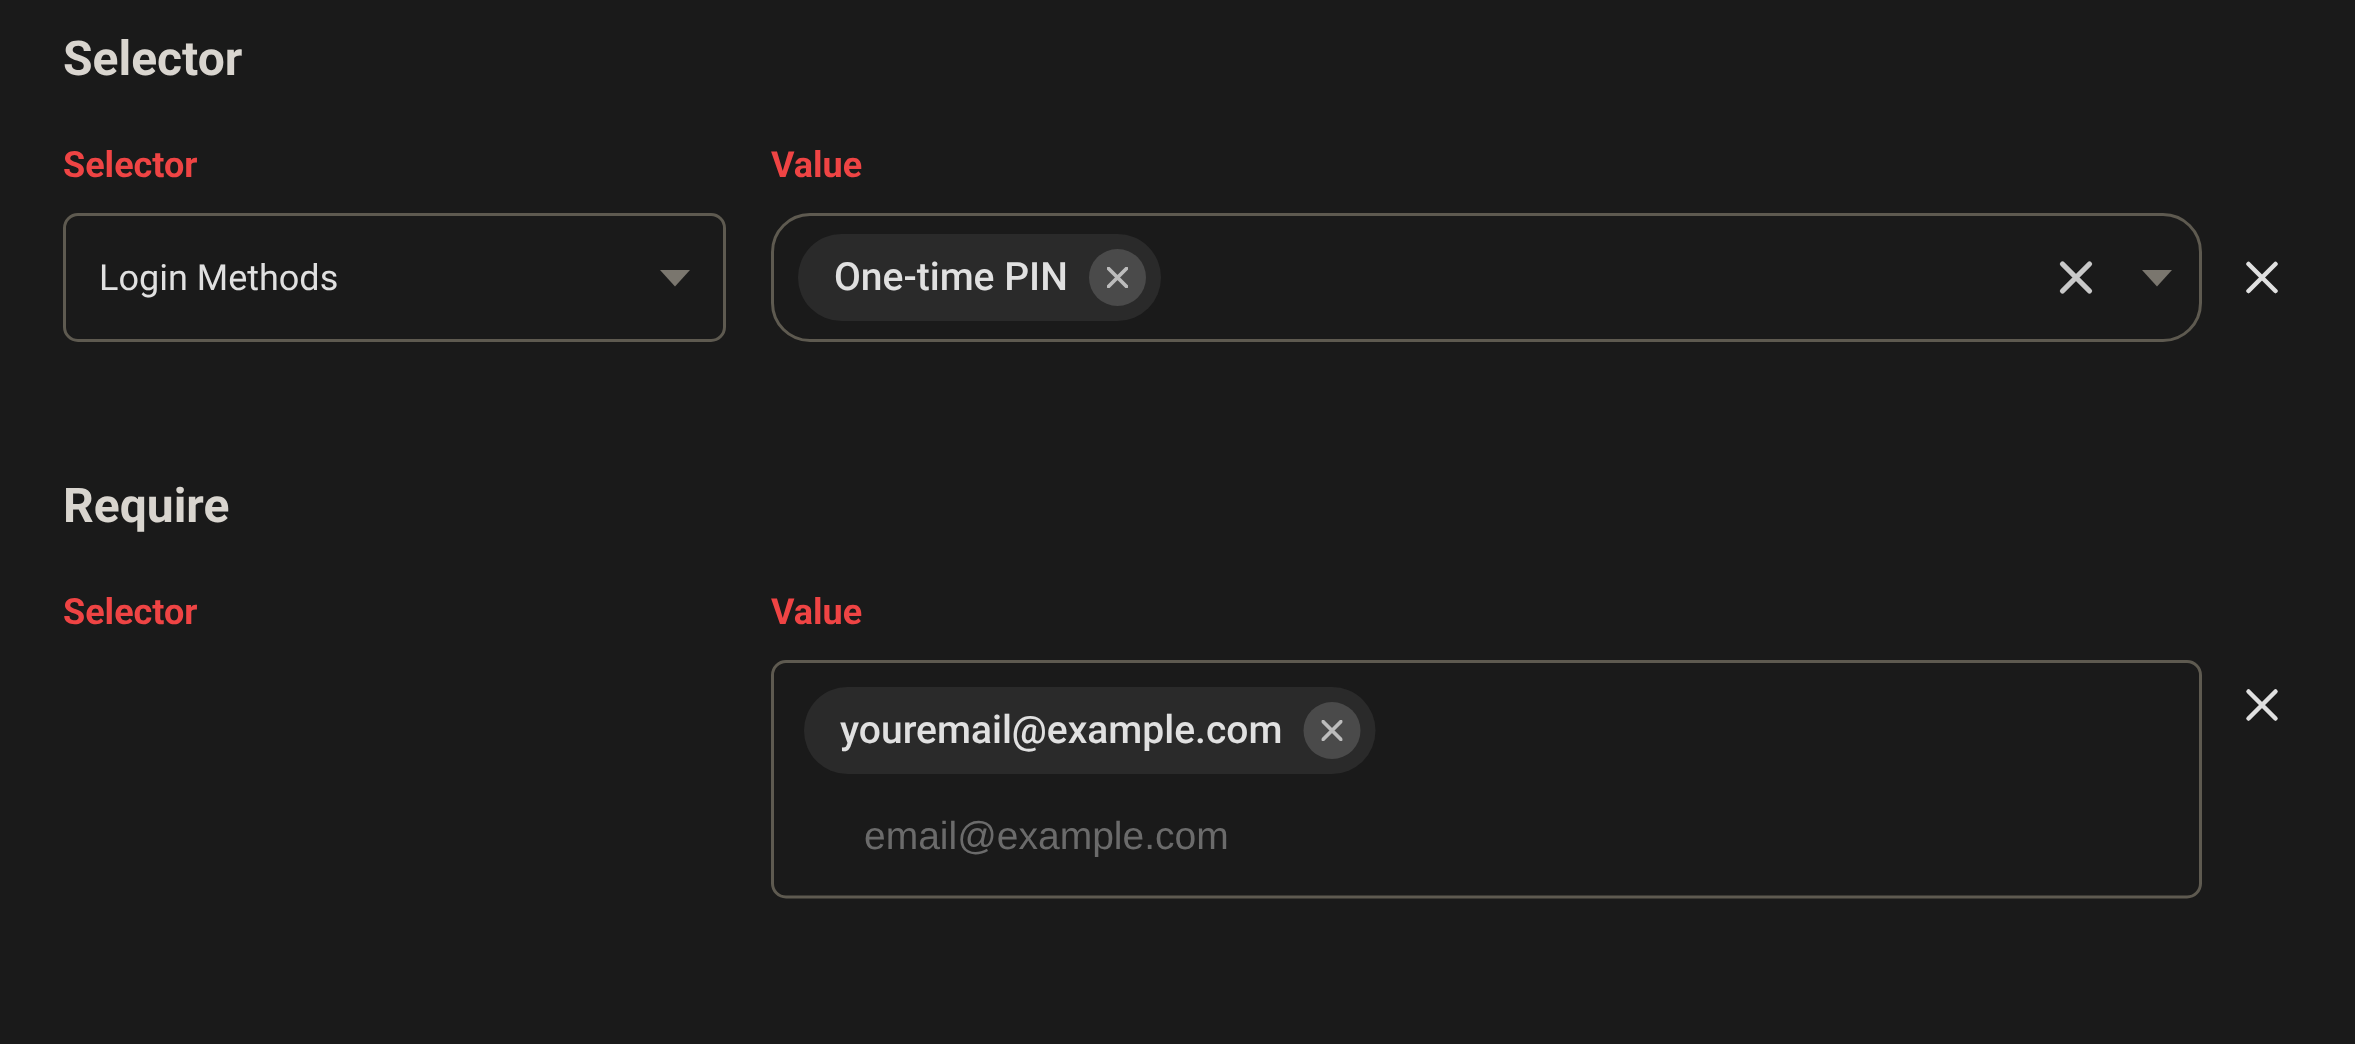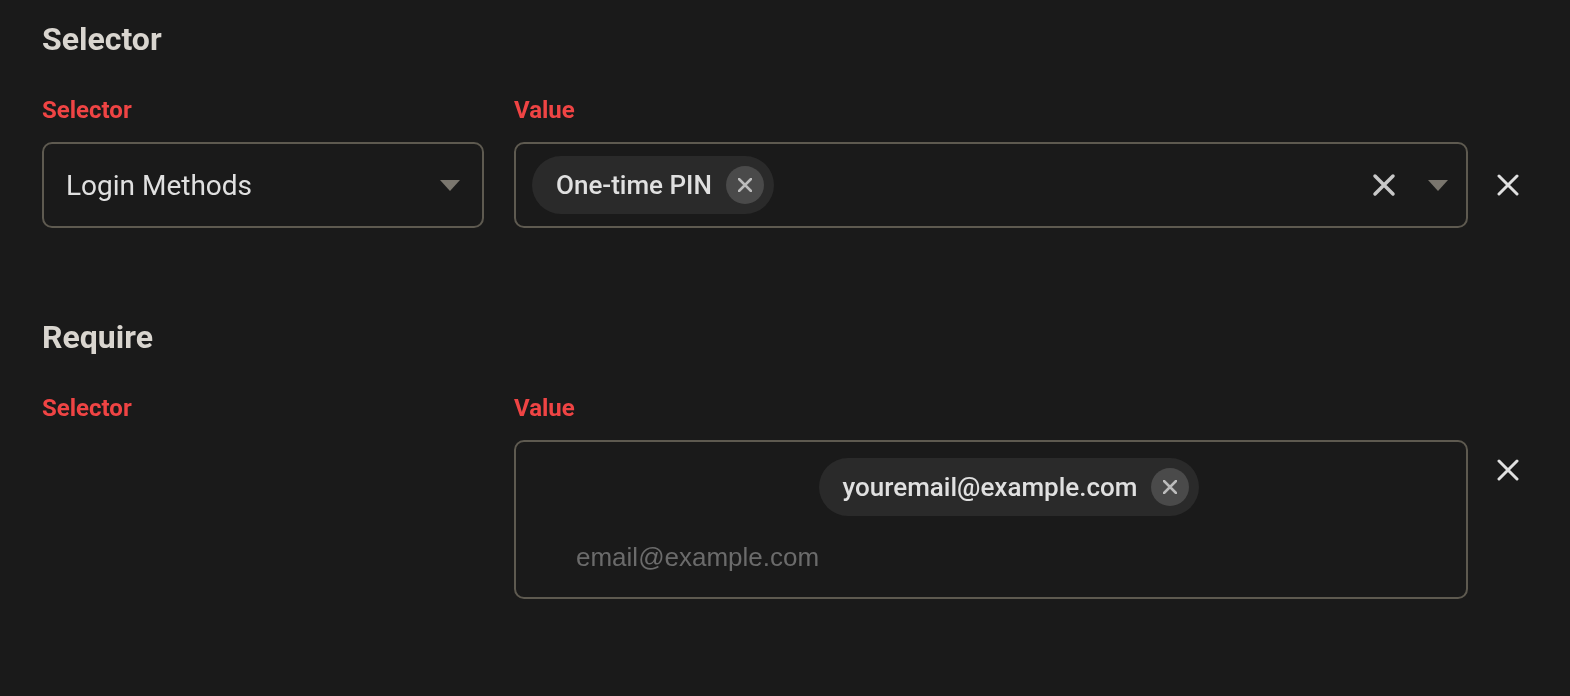--- a/index.html
+++ b/index.html
@@ -59,21 +59,21 @@
       background: transparent;
       display: flex;
       align-items: center;
       justify-content: space-between;
       padding: 0 22px;
       cursor: pointer;
       width: 100%;
     }
 
     .select-box .select-text {
-      font-size: 28px;
+      font-size: 24px;
       color: #e0e0e0;
     }
 
     .caret-down {
       width: 0;
       height: 0;
       border-left: 10px solid transparent;
       border-right: 10px solid transparent;
       border-top: 11px solid #7a766e;
       margin-left: 12px;
@@ -88,21 +88,21 @@
       padding: 10px 16px;
       width: 100%;
       min-height: 86px;
       position: relative;
       gap: 10px;
       flex-wrap: wrap;
     }
 
     .multiselect-box.tall {
       flex-direction: column;
-      align-items: center;
+      align-items: flex-start;
       padding: 16px 20px 16px 20px;
       gap: 12px;
     }
 
     .chips-row {
       display: flex;
       flex-wrap: wrap;
       gap: 10px;
     }
 
@@ -215,21 +215,21 @@
       <div class="field-label">Selector</div>
       <div class="select-box">
         <span class="select-text">Login Methods</span>
         <span class="caret-down"></span>
       </div>
     </div>
 
     <div class="field-group value-col">
       <div class="field-label">Value</div>
       <div class="value-inner">
-        <div class="multiselect-box" style="padding-right:110px;">
+        <div class="multiselect-box" style="padding-right:110px;border-radius:26px;">
           <span class="chip">
             <span class="chip-text">One-time PIN</span>
             <span class="chip-close">
               <svg viewBox="0 0 14 14">
                   <path d="M1 1 L13 13 M13 1 L1 13" stroke="currentColor" stroke-width="2.5" stroke-linecap="round"></path>
                 </svg>
             </span>
           </span>
           <div class="multiselect-controls">
             <span class="clear-x">

